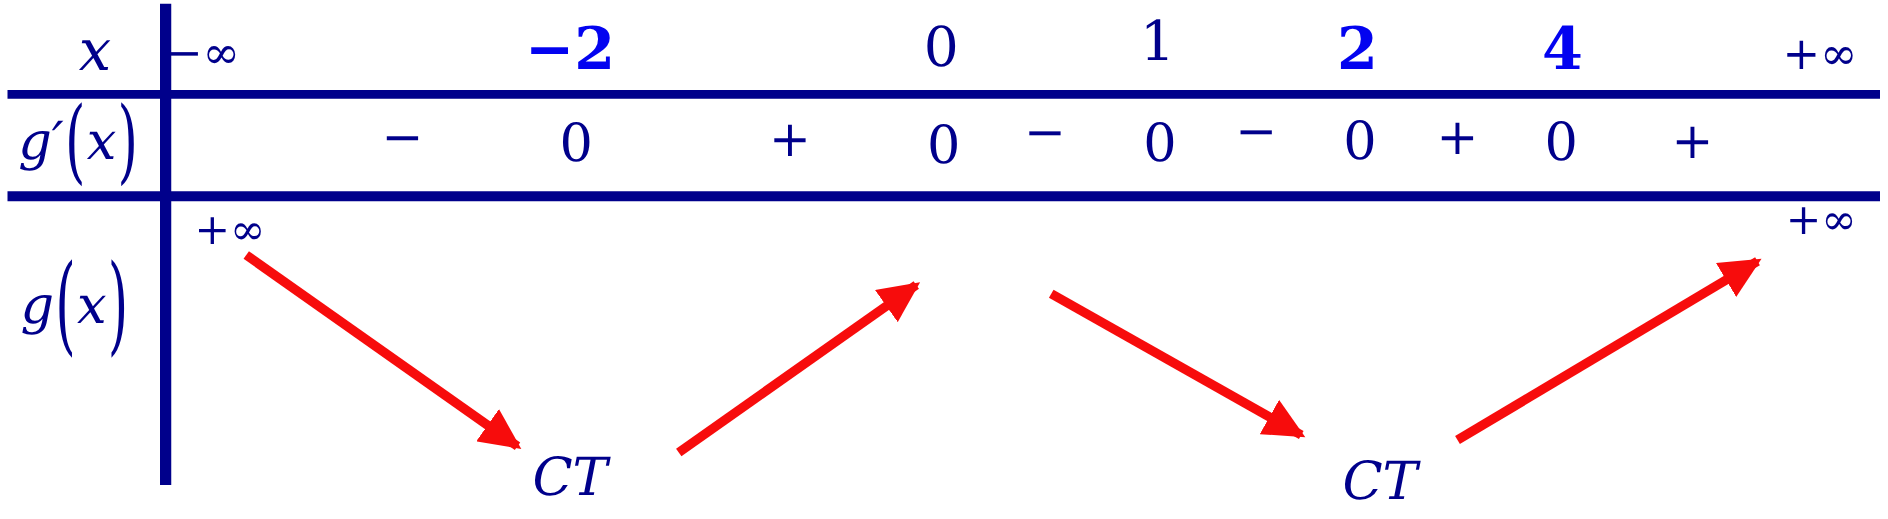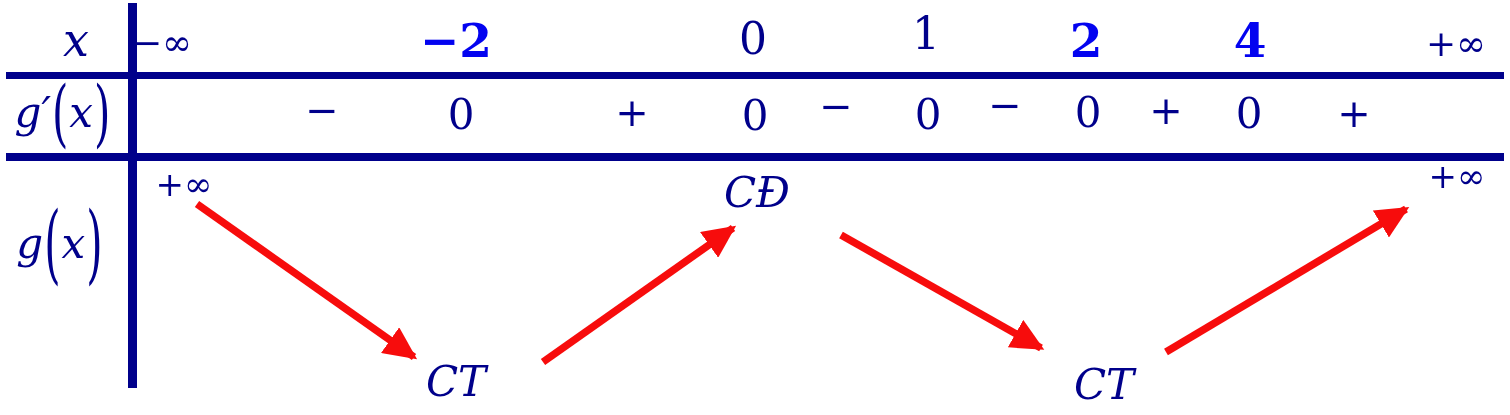--- a/index.html
+++ b/index.html
@@ -97,21 +97,20 @@
   <div class="cell fs40" style="left:836px;  top:106px;">−</div>
   <div class="cell fs42" style="left:928px;  top:115px;">0</div>
   <div class="cell fs40" style="left:1005px; top:105px;">−</div>
   <div class="cell fs42" style="left:1088px; top:113px;">0</div>
   <div class="cell fs40" style="left:1166px; top:110px;">+</div>
   <div class="cell fs42" style="left:1249px; top:114px;">0</div>
   <div class="cell fs40" style="left:1354px; top:113px;">+</div>
 
   <div class="cell fs34" style="left:184px;  top:184px;">+∞</div>
   <div class="cell fs42 it" style="left:456px;  top:382px;">CT</div>
-  <div class="cell fs42 it" style="left:757px;  top:193px;">CĐ</div>
   <div class="cell fs42 it" style="left:1104px; top:385px;">CT</div>
   <div class="cell fs34" style="left:1457px; top:176px;">+∞</div>
 
   <svg class="arrows" width="1510" height="415" viewBox="0 0 1510 415">
     <defs>
       <marker id="ah" markerUnits="strokeWidth" markerWidth="4.6" markerHeight="4.2" refX="3.9" refY="2.1" orient="auto">
         <path d="M0,0 L4.4,2.1 L0,4.2 Z" fill="#f70c0c"></path>
       </marker>
     </defs>
     <line x1="197" y1="204" x2="414" y2="357" stroke="#f70c0c" stroke-width="7.5" marker-end="url(#ah)"></line>

